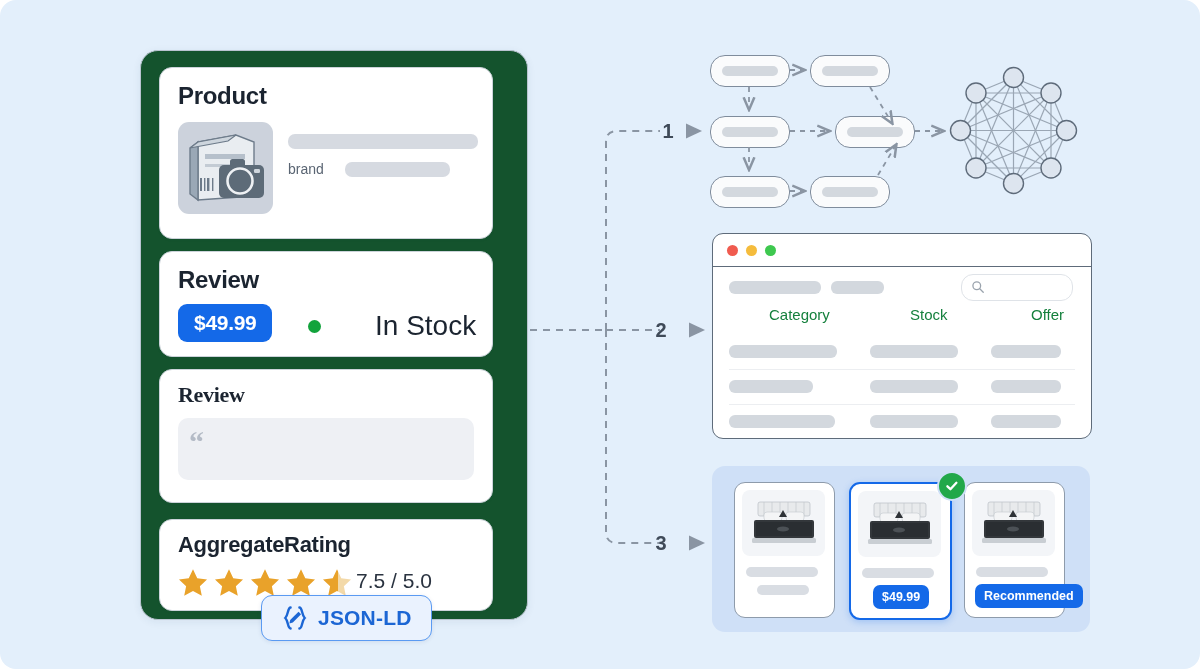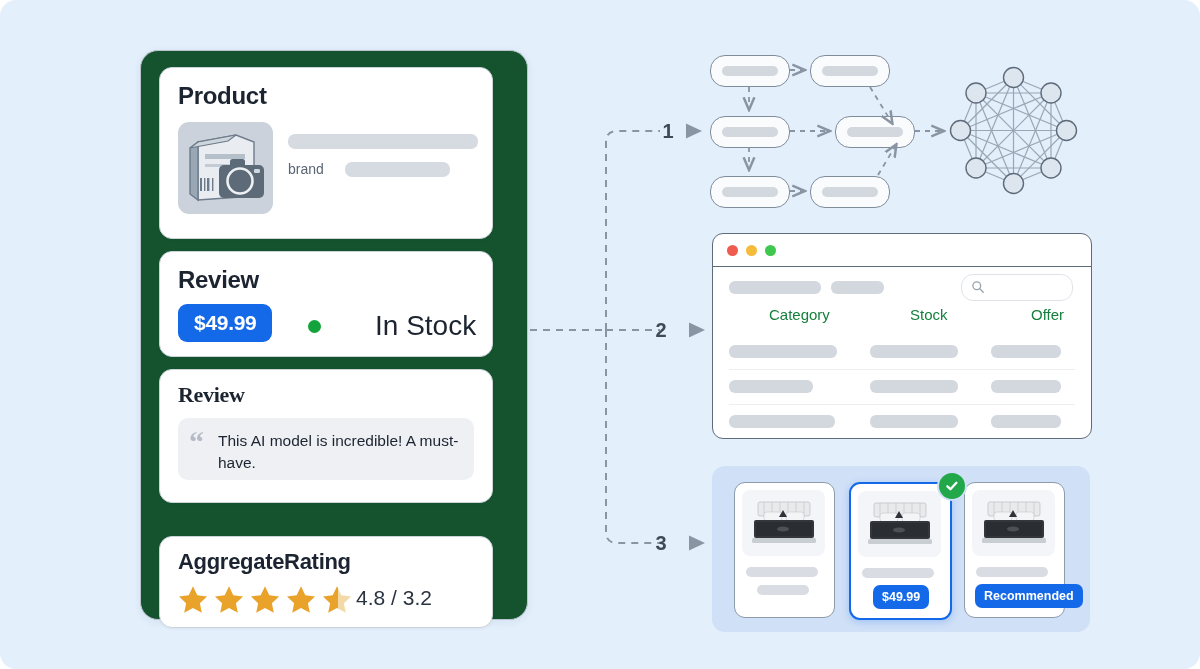--- a/index.html
+++ b/index.html
@@ -35,21 +35,21 @@
 
   
   #card-review{top:318px;height:132px;}
   #card-review .sc-title{top:12px;font-size:22px;font-family:Liberation Serif, serif;}
   #quote-box{position:absolute;left:18px;top:48px;width:296px;height:62px;background:#eef0f4;border-radius:10px;}
   #quote-mark{position:absolute;left:11px;top:9px;font-size:30px;line-height:1;color:#b4bbc6;
     font-family:"Liberation Serif",serif;font-weight:bold;}
   #quote-text{position:absolute;left:40px;top:12px;width:250px;font-size:15.5px;color:#1b2430;line-height:1.42;}
 
   
-  #card-rating{top:485px;height:90px;}
+  #card-rating{top:468px;height:90px;}
   #card-rating .sc-title{top:12px;font-size:22px;}
   #stars{position:absolute;left:16px;top:46px;display:flex;gap:2px;}
   #rating-value{position:absolute;left:196px;top:49px;font-size:21px;color:#2a3340;}
 
   
   #jsonld-badge{position:absolute;left:261px;top:595px;display:flex;align-items:center;gap:9px;
     background:#eaf2fe;border:1.6px solid #5a9af2;border-radius:11px;padding:9px 19px;
     box-shadow:0 1px 4px rgba(30,60,120,.10);}
   #jsonld-label{font-size:21px;font-weight:bold;color:#1c66d4;letter-spacing:.2px;}
 
@@ -130,21 +130,20 @@
       <div id="stock-wrap">
         <span id="stock-dot"></span>
         <span id="stock-text">In Stock</span>
       </div>
     </div>
 
     <div class="sub-card" id="card-review">
       <div class="sc-title">Review</div>
       <div id="quote-box">
         <span id="quote-mark">“</span>
-        <span id="quote-text">This AI model is incredible! A must-have.</span>
       </div>
     </div>
 
     <div class="sub-card" id="card-rating">
       <div class="sc-title">AggregateRating</div>
       <div id="stars">
         <svg width="34" height="33" viewBox="0 0 24 24">
             <polygon points="12,2.4 15.1,8.9 22.2,9.8 17,14.7 18.4,21.7 12,18.2 5.6,21.7 7,14.7 1.8,9.8 8.9,8.9" fill="#e9a22a"></polygon>
           </svg>
         <svg width="34" height="33" viewBox="0 0 24 24">
@@ -159,24 +158,32 @@
         <svg width="34" height="33" viewBox="0 0 24 24">
           <defs>
               <linearGradient id="halfg">
                 <stop offset="55%" stop-color="#e9a22a"></stop>
                 <stop offset="55%" stop-color="#f3d9a8"></stop>
               </linearGradient>
             </defs>
           <polygon points="12,2.4 15.1,8.9 22.2,9.8 17,14.7 18.4,21.7 12,18.2 5.6,21.7 7,14.7 1.8,9.8 8.9,8.9" fill="url(#halfg)"></polygon>
         </svg>
       </div>
-      <div id="rating-value">4.8 / 3.2</div>
+      <div id="rating-value">7.5 / 5.0</div>
     </div>
   </div>
 
+  <div id="jsonld-badge">
+    <svg width="28" height="26" viewBox="0 0 28 26">
+      <path d="M9.6 2.5C6.6 2.5 7.4 10 4.3 13c3.1 3 2.3 10.5 5.3 10.5" fill="none" stroke="#1c66d4" stroke-width="2.4" stroke-linecap="round"></path>
+      <path d="M18.4 2.5c3 0 2.2 7.5 5.3 10.5-3.1 3-2.3 10.5-5.3 10.5" fill="none" stroke="#1c66d4" stroke-width="2.4" stroke-linecap="round"></path>
+      <path d="M17.5 6.7l2.6 2.6-8.3 8.3-3.4.8.8-3.4z" fill="#1c66d4"></path>
+    </svg>
+    <span id="jsonld-label">JSON-LD</span>
+  </div>
 
   <svg id="connectors">
     <defs>
       <marker id="ah" markerWidth="9" markerHeight="9" refX="7" refY="4.5" orient="auto">
         <path d="M0,0.8 L8,4.5 L0,8.2 z" fill="#8a95a3"></path>
       </marker>
       <marker id="ahs" markerWidth="8" markerHeight="8" refX="6.5" refY="4" orient="auto">
         <path d="M0,1 L7,4 L0,7" fill="none" stroke="#8a95a3" stroke-width="1.4"></path>
       </marker>
     </defs>

